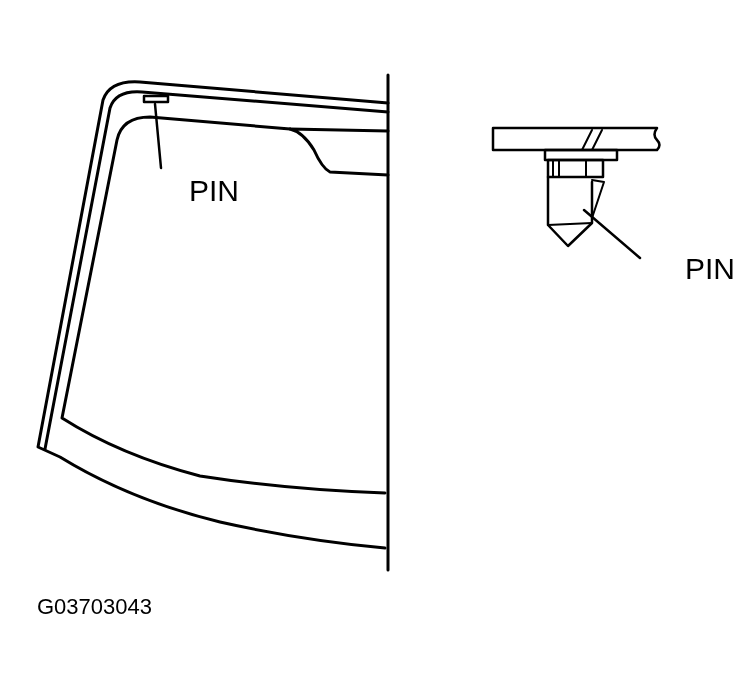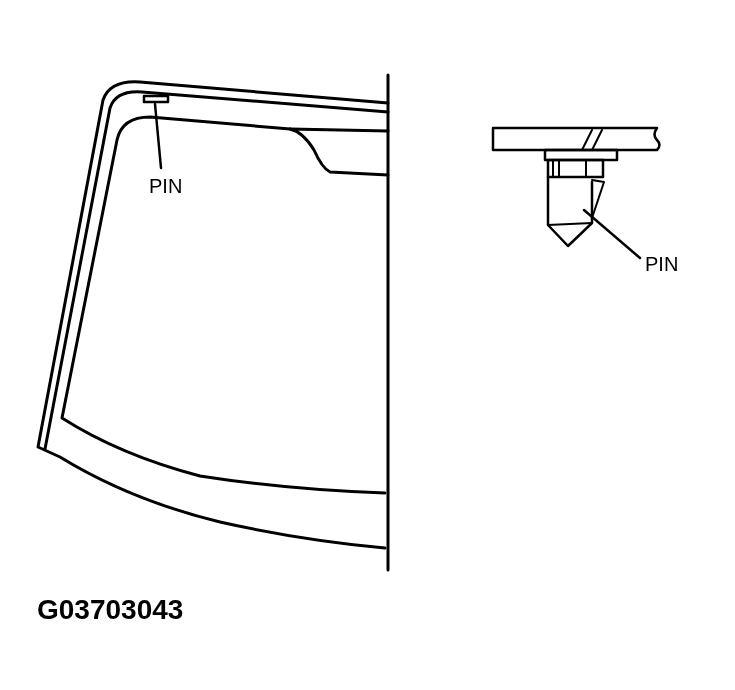--- a/index.html
+++ b/index.html
@@ -1,20 +1,20 @@
 <!DOCTYPE html>
 <html><head>
   <meta charset="utf-8">
   <style>
     html, body { margin: 0; padding: 0; background: #ffffff; }
     body { width: 735px; height: 690px; position: relative; overflow: hidden; }
     #diagram { position: absolute; left: 0; top: 0; width: 735px; height: 690px; }
     .lbl { position: absolute; font-family: "Liberation Sans", sans-serif; color: #000; line-height: 1; }
-    .pin-label { font-size: 20px; }
-    .fig-id { font-size: 28px; font-weight: bold; }
+    .pin-label { font-size: 30px; margin-left: 40px; }
+    .fig-id { font-size: 22px; }
   </style>
 </head>
 <body>
 
 <svg id="diagram" viewBox="0 0 735 690" xmlns="http://www.w3.org/2000/svg">
   <g fill="none" stroke="#000" stroke-width="3" stroke-linejoin="round" stroke-linecap="round">
 
     <line x1="388" y1="75" x2="388" y2="570"></line>
 
     <path d="M388,103 L140,82 Q110,80 103,100 L38,447 L60,457 Q130,500 220,522 Q300,540 385,548"></path>

